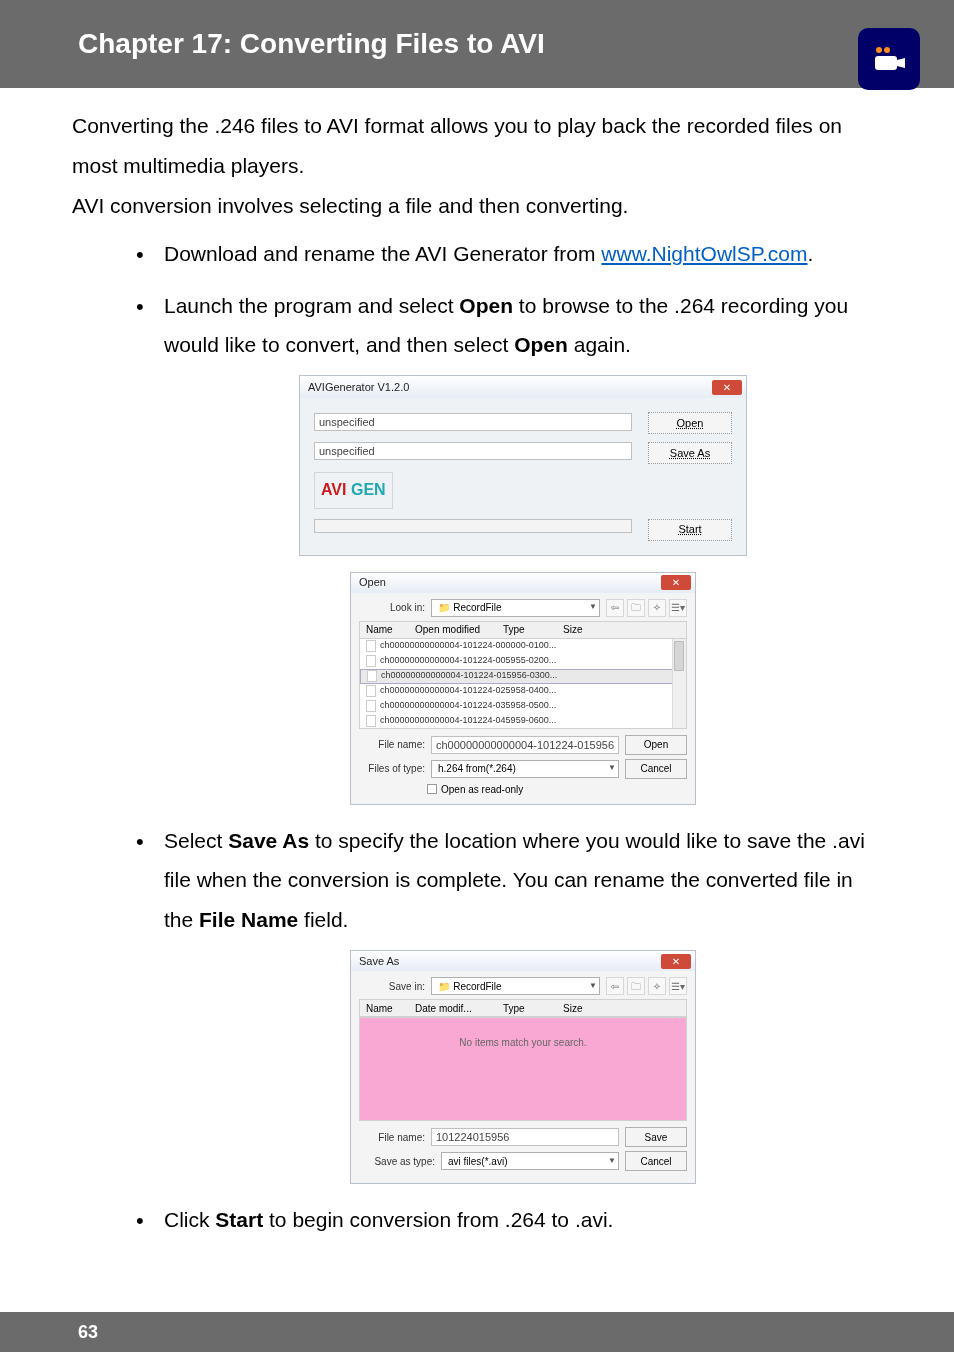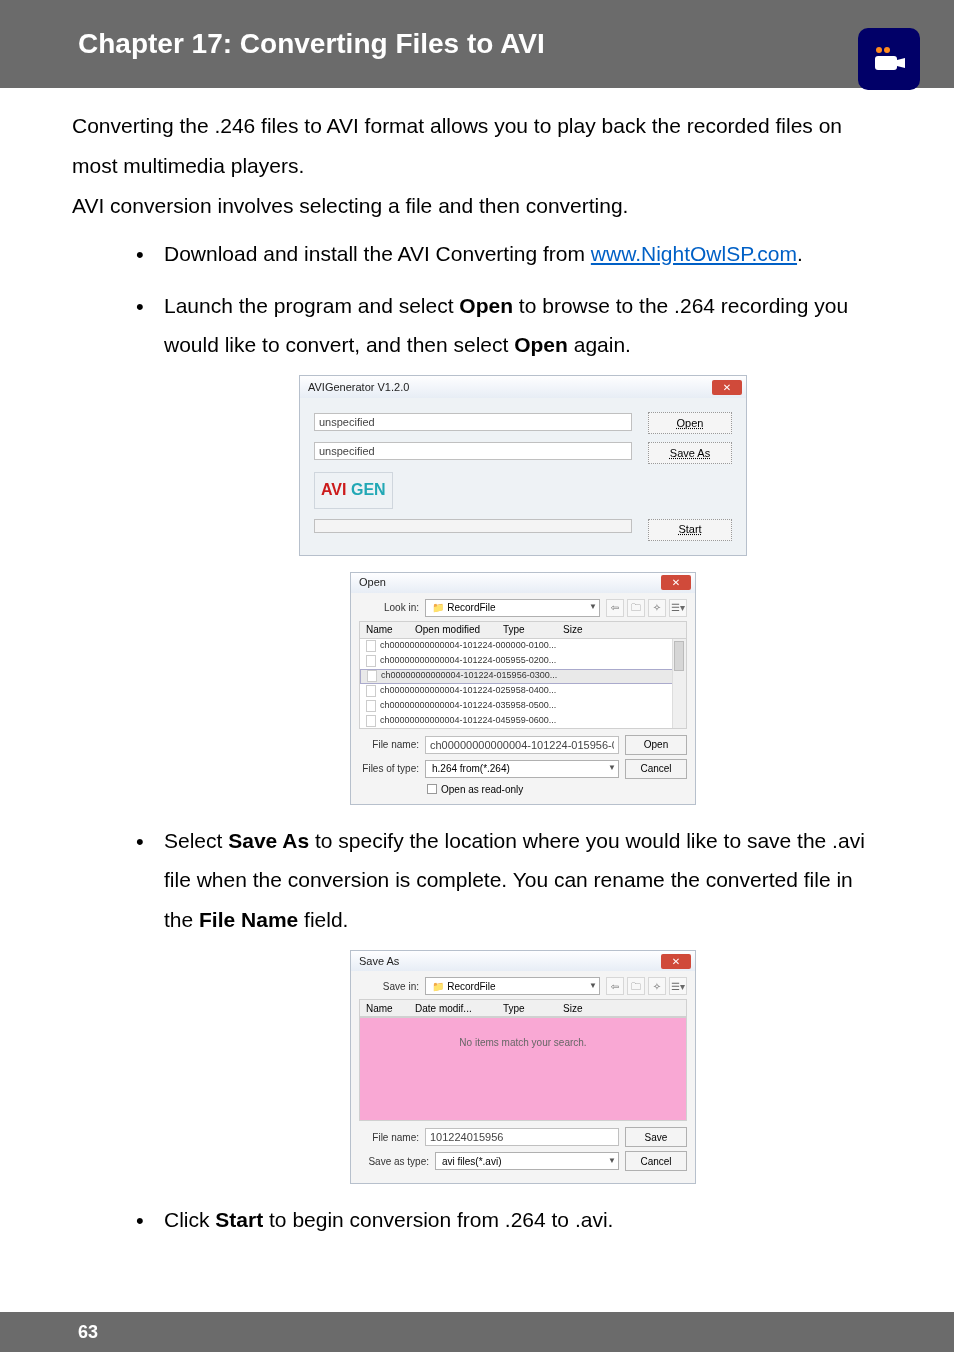--- a/index.html
+++ b/index.html
@@ -153,21 +153,21 @@
   .open-titlebar {
     height: 20px;
     background: linear-gradient(#fefeff,#e7edf5);
     display:flex;
     align-items:center;
     justify-content: space-between;
     padding: 0 4px 0 8px;
   }
   .open-titlebar .label { font-size: 11px; color:#222; }
   .open-body { padding: 6px 8px 8px 8px; }
-  .row { display:flex; align-items:center; gap: 6px; margin-bottom: 4px; }
+  .row { display:flex; align-items:center; gap: 6px; margin-bottom: 4px; margin-left: 6px; }
   .row .lbl { width: 60px; color:#333; text-align:right; }
   .combo {
     flex:1;
     height:18px;
     border:1px solid #b0b0b0;
     background:#fff;
     display:flex;
     align-items:center;
     justify-content: space-between;
     padding: 0 2px 0 6px;
@@ -288,21 +288,21 @@
     </svg>
   </div>
 </div>
 
 <div class="content">
   <p>Converting the .246 files to AVI format allows you to play back the recorded files on most multimedia players.</p>
   <p>AVI conversion involves selecting a file and then converting.</p>
 
   <ul class="outer">
     <li>
-      <span>Download and install the AVI Converting from </span><a href="#">www.NightOwlSP.com</a><span>.</span>
+      <span>Download and rename the AVI Generator from </span><a href="#">www.NightOwlSP.com</a><span>.</span>
     </li>
     <li>
       <span>Launch the program and select </span><span class="bold">Open</span><span> to browse to the .264 recording you would like to convert, and then select </span><span class="bold">Open</span><span> again.</span>
 
       
       <div class="dialog-wrap">
         <div class="avi-dialog">
           <div class="avi-titlebar">
             <span>AVIGenerator V1.2.0</span>
             <div class="close-x">✕</div>

